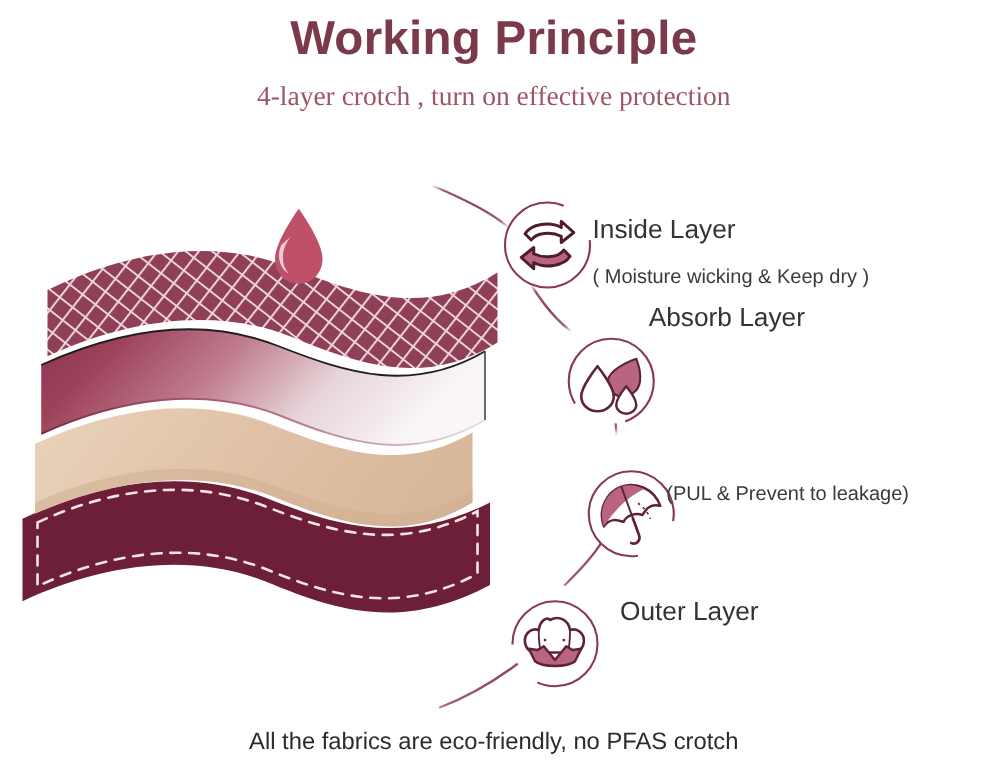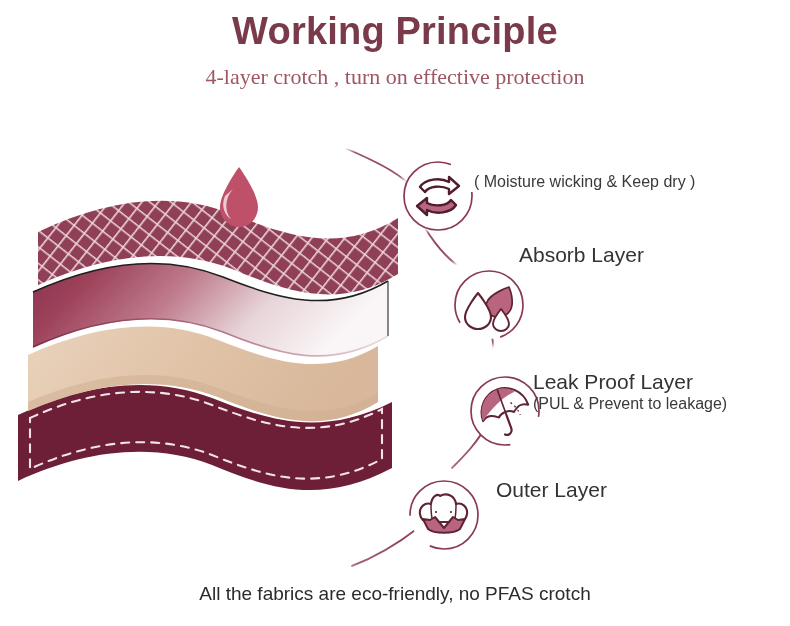--- a/index.html
+++ b/index.html
@@ -42,21 +42,21 @@
   .label .lab-title{
     font-size:21px;
     color:#333333;
     white-space:nowrap;
     line-height:1.15;
   }
   .label .lab-sub{
     font-size:16px;
     color:#3a3a3a;
     line-height:1.22;
-    margin-top:0;
+    margin-top:16px;
   }
   .lab-inside{left:474px;top:172px;}
   .lab-absorb{left:519px;top:243px;width:262px;}
   .lab-leak{left:533px;top:370px;}
   .lab-outer{left:496px;top:478px;}
 </style>
 </head>
 <body>
 
 <div id="stage">
@@ -221,31 +221,31 @@
         <path d="M12 -11 C 12 -4, 12 2, 10 7" fill="none" stroke="#5e2433" stroke-width="1.5"></path>
         <path d="M-21 4 L -14 5 L -9 2 L 0 13 L 9 2 L 14 5 L 21 4
                  L 16 14 C 10 19, -10 19, -16 14 Z" fill="#b9657f" stroke="#5e2433" stroke-width="2" stroke-linejoin="round"></path>
         <circle cx="-8" cy="-3" r="1.1" fill="#5e2433"></circle>
         <circle cx="7" cy="-3" r="1.1" fill="#5e2433"></circle>
       </g>
     </g>
   </svg>
 
   <div class="label lab-inside">
+    <div class="lab-title">Inside Layer</div>
     <div class="lab-sub">( Moisture wicking &amp; Keep dry )</div>
   </div>
 
   <div class="label lab-absorb">
     <div class="lab-title">Absorb Layer</div>
     <div class="lab-sub">
     </div>
   </div>
 
   <div class="label lab-leak">
-    <div class="lab-title">Leak Proof Layer</div>
     <div class="lab-sub">(PUL &amp; Prevent to leakage)</div>
   </div>
 
   <div class="label lab-outer">
     <div class="lab-title">Outer Layer</div>
   </div>
 
   <div class="footnote">All the fabrics are eco-friendly, no PFAS crotch</div>
 
 </div>

